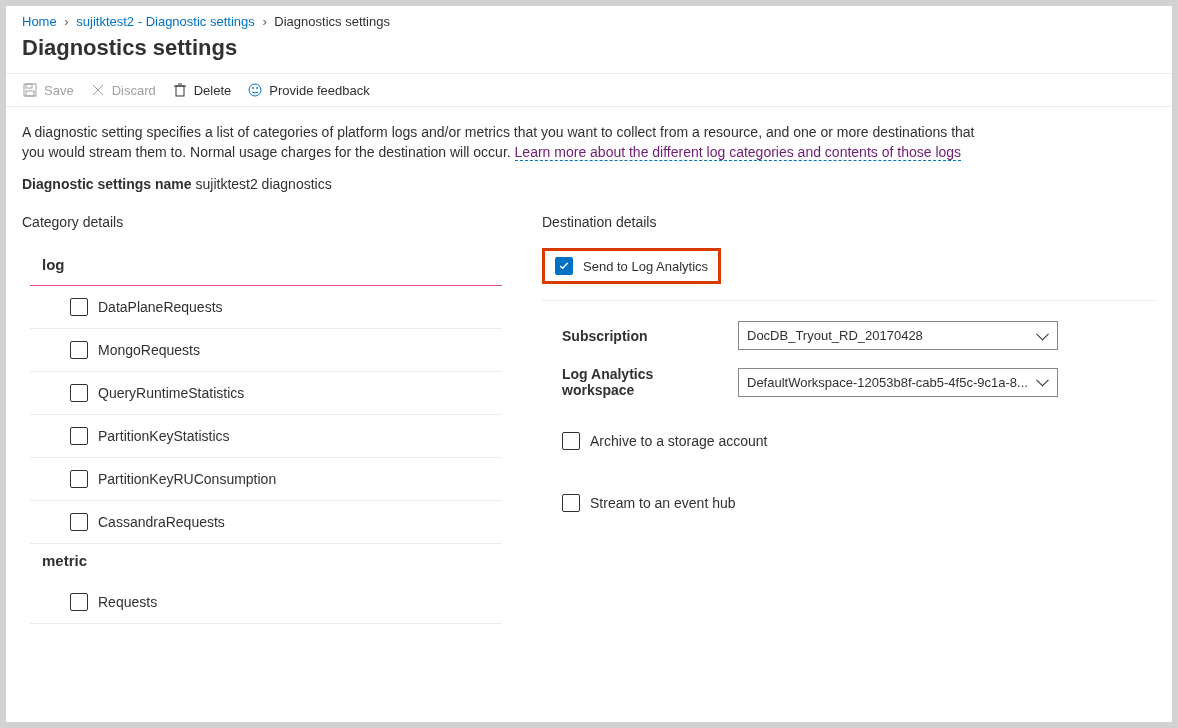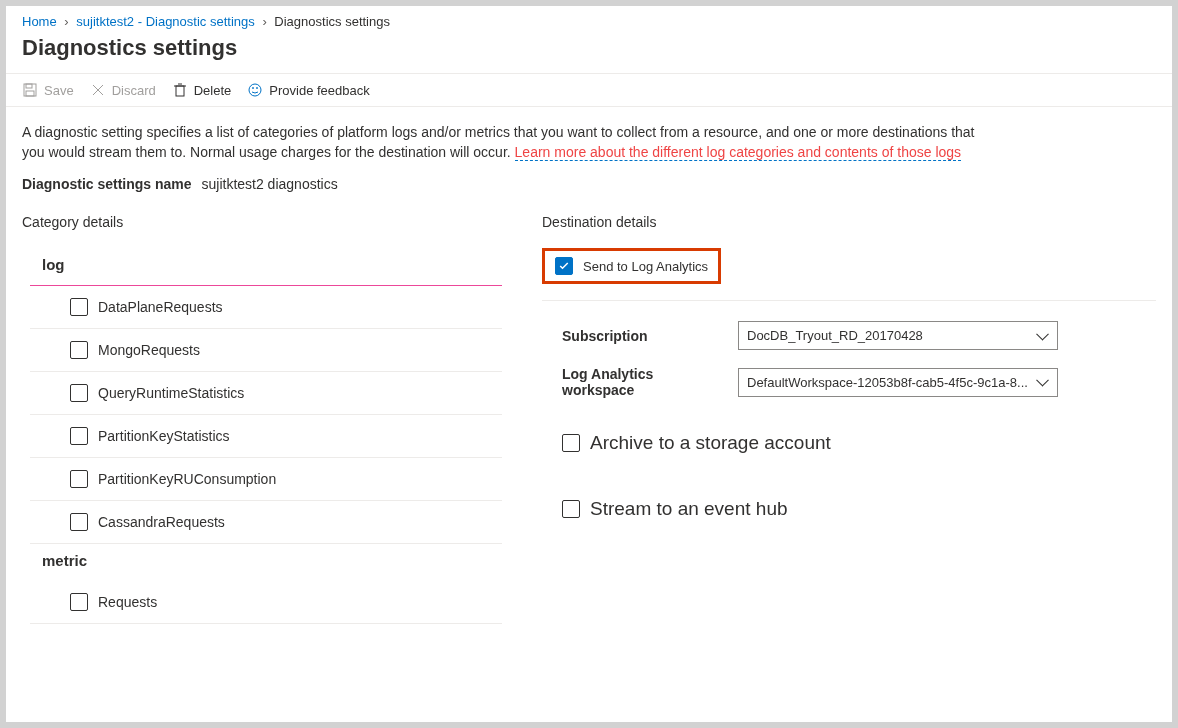--- a/index.html
+++ b/index.html
@@ -39,23 +39,23 @@
     align-items: center;
     gap: 6px;
     color: #323130;
     cursor: pointer;
     font-size: 13px;
   }
   .tb-btn.disabled { color: #a19f9d; cursor: default; }
   .tb-btn svg { width: 16px; height: 16px; }
   .content { padding: 16px; display: flex; flex-direction: column; }
   .intro { max-width: 960px; line-height: 1.4; font-size: 14px; }
-  .intro a { color: #ef4444; border-bottom: 1px dashed #0072c6; text-decoration: none; cursor: pointer; }
+  .intro a { color: #701a75; border-bottom: 1px dashed #0072c6; text-decoration: none; cursor: pointer; }
   .setting-name-row { margin-top: 14px; font-size: 14px; }
-  .setting-name-row .label { font-weight: 600; margin-right: 6px; }
+  .setting-name-row .label { font-weight: 600; }
   .columns { display: flex; margin-top: 22px; gap: 40px; }
   .col { flex: 1; min-width: 0; }
   .col-header { font-size: 14px; margin-bottom: 18px; }
   .group-header {
     font-weight: 600;
     font-size: 15px;
     padding: 8px 0 12px 12px;
   }
   .check-row {
     display: flex;
@@ -63,21 +63,21 @@
     gap: 10px;
     padding: 12px 0 12px 40px;
     border-bottom: 1px solid #edebe9;
     font-size: 14px;
   }
   .dest-check-row {
     display: flex;
     align-items: center;
     gap: 10px;
     padding: 10px 0 10px 20px;
-    font-size: 19px;
+    font-size: 14px;
   }
   .checkbox {
     width: 18px; height: 18px;
     border: 1px solid #323130;
     border-radius: 2px;
     display: flex; align-items: center; justify-content: center;
     cursor: pointer;
     flex-shrink: 0;
   }
   .checkbox.checked {

